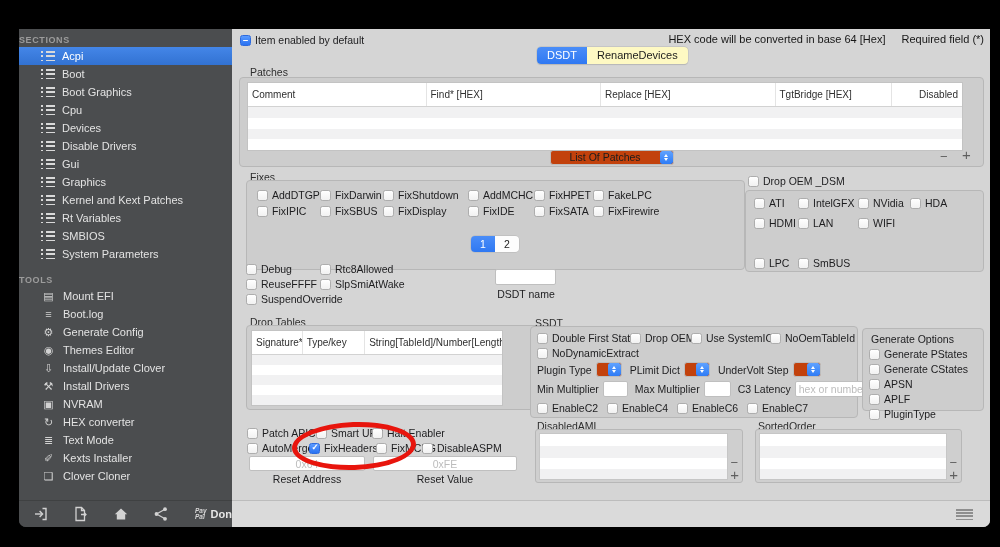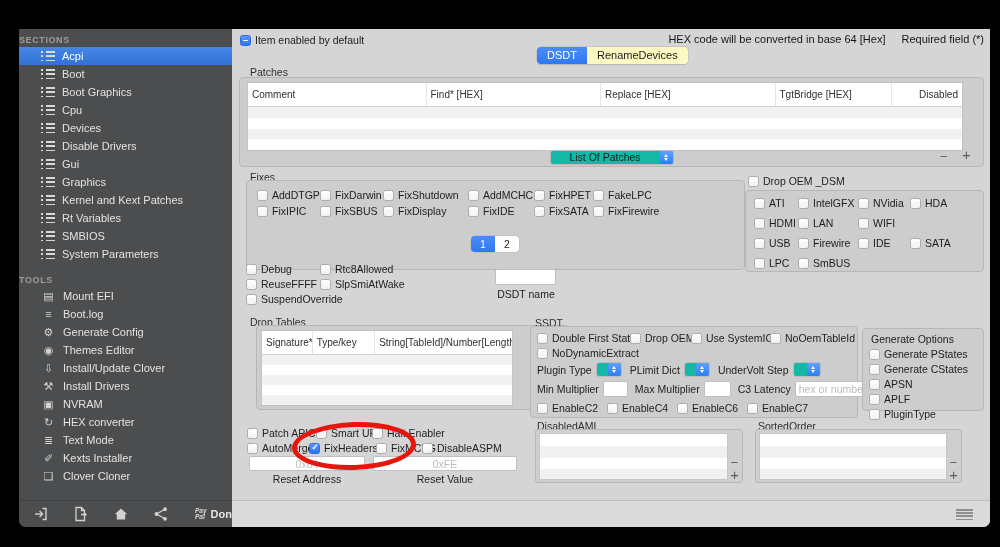--- a/index.html
+++ b/index.html
@@ -49,21 +49,21 @@
   .panel { position:absolute; background:#cdcdcd; border:1px solid #b7b7b7; border-radius:4px; }
   .plabel { position:absolute; font-size:10.5px; color:#2e2e2e; }
   
   .tbl { position:absolute; background:#fff; border:1px solid #c3c3c3; display:flex; flex-direction:column; overflow:hidden; }
   .thead { display:flex; border-bottom:1px solid #d2d2d2; }
   .th { font-size:10px; color:#2f2f2f; padding:6px 4px; border-right:1px solid #e4e4e4; white-space:nowrap; overflow:hidden; }
   .th:last-child { border-right:none; }
   .stripe { width:100%; }
   .stripe:nth-child(even) { background:#f1f1f2; }
   
-  .dropdown { display:inline-flex; height:15px; background:#14b8a6; border:1px solid #bdbdbd; border-radius:3px; overflow:hidden; align-items:stretch; }
+  .dropdown { display:inline-flex; height:15px; background:#c2410c; border:1px solid #bdbdbd; border-radius:3px; overflow:hidden; align-items:stretch; }
   .dd-val { flex:1; font-size:10.5px; color:#1c1c1c; text-align:center; line-height:13px; padding:0 4px; white-space:nowrap; }
   .dd-step { width:13px; background:linear-gradient(#5fa2ff,#2e7cf6); display:flex; flex-direction:column; align-items:center; justify-content:center; gap:1.5px; border-radius:2.5px; }
   .tri-up { width:0; height:0; border-left:2.5px solid transparent; border-right:2.5px solid transparent; border-bottom:3.5px solid #fff; }
   .tri-dn { width:0; height:0; border-left:2.5px solid transparent; border-right:2.5px solid transparent; border-top:3.5px solid #fff; }
   
   .tf { background:#fff; border:1px solid #bfbfbf; border-radius:2px; font-family:"Liberation Sans",sans-serif; font-size:10.5px; color:#333; padding:0 3px; height:16px; }
   .tf::placeholder { color:#bcbcbc; }
   .tf.centered { text-align:center; }
   .mp { font-size:13px; color:#5f5f5f; line-height:10px; cursor:default; }
   .flbl { font-size:10.5px; color:#1d1d1f; white-space:nowrap; }
@@ -351,38 +351,20 @@
           </label>
           <label class="cb">
             <span class="box"></span>
             <span>LAN</span>
           </label>
           <label class="cb">
             <span class="box"></span>
             <span>WIFI</span>
           </label>
         </div>
-      <div class="cb-row abs" style="left: 8px; top: 45px; display: grid; grid-template-columns: 44px 60px 52px auto; gap: 0px;">
-          <label class="cb">
-            <span class="box"></span>
-            <span>USB</span>
-          </label>
-          <label class="cb">
-            <span class="box"></span>
-            <span>Firewire</span>
-          </label>
-          <label class="cb">
-            <span class="box"></span>
-            <span>IDE</span>
-          </label>
-          <label class="cb">
-            <span class="box"></span>
-            <span>SATA</span>
-          </label>
-        </div>
       <div class="cb-row abs" style="left: 8px; top: 65px; display: grid; grid-template-columns: 44px auto; gap: 0px;">
           <label class="cb">
             <span class="box"></span>
             <span>LPC</span>
           </label>
           <label class="cb">
             <span class="box"></span>
             <span>SmBUS</span>
           </label>
         </div>
@@ -409,21 +391,21 @@
         </label>
         <label class="cb">
           <span class="box"></span>
           <span>SlpSmiAtWake</span>
         </label>
       </div>
     <input class="tf abs" style="left: 263px; top: 240px; width: 61px;" value="">
     <span class="flbl abs center" style="left:258px;top:259px;width:72px">DSDT name</span>
 
     <span class="plabel" style="left:18px;top:287px">Drop Tables</span>
-    <div class="panel" style="left:24px;top:296px;width:313px;height:85px">
+    <div class="panel" style="left:14px;top:296px;width:313px;height:85px">
       <div class="tbl" style="left:4px;top:4px;width:252px;height:76px">
         <div class="thead">
           <span class="th" style="width:51px">Signature*</span>
           <span class="th" style="width:63px">Type/key</span>
           <span class="th" style="width:138px;border-right:none">String[TableId]/Number[Length]</span>
         </div>
         <div class="stripe" style="height:12.2px"></div>
         <div class="stripe" style="height:12.2px"></div>
         <div class="stripe" style="height:12.2px"></div>
         <div class="stripe" style="height:12.2px"></div>

